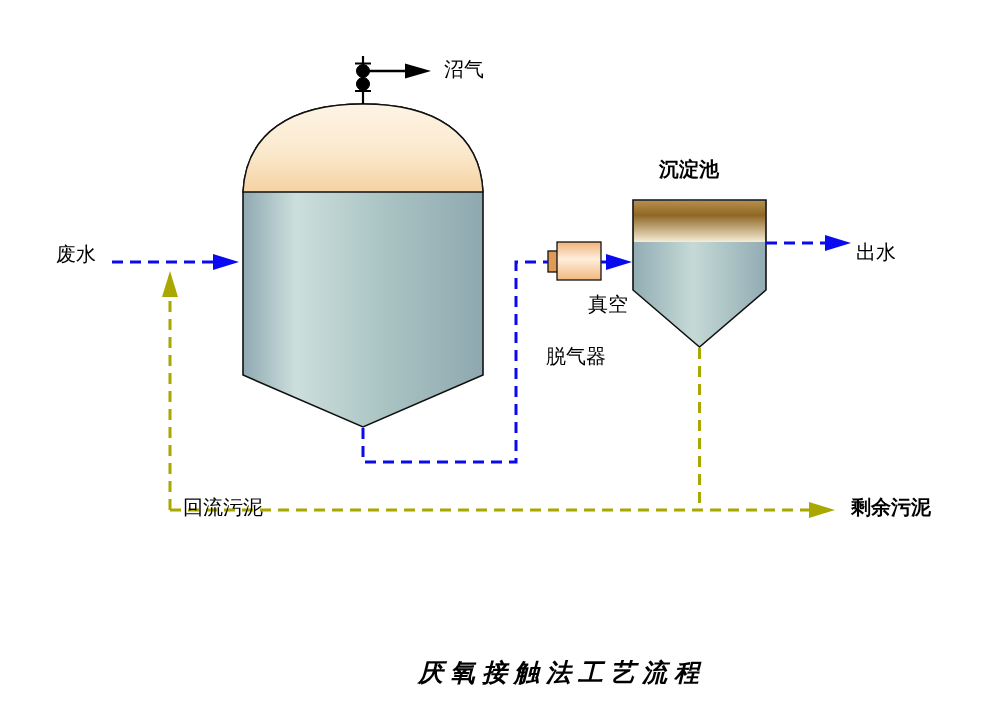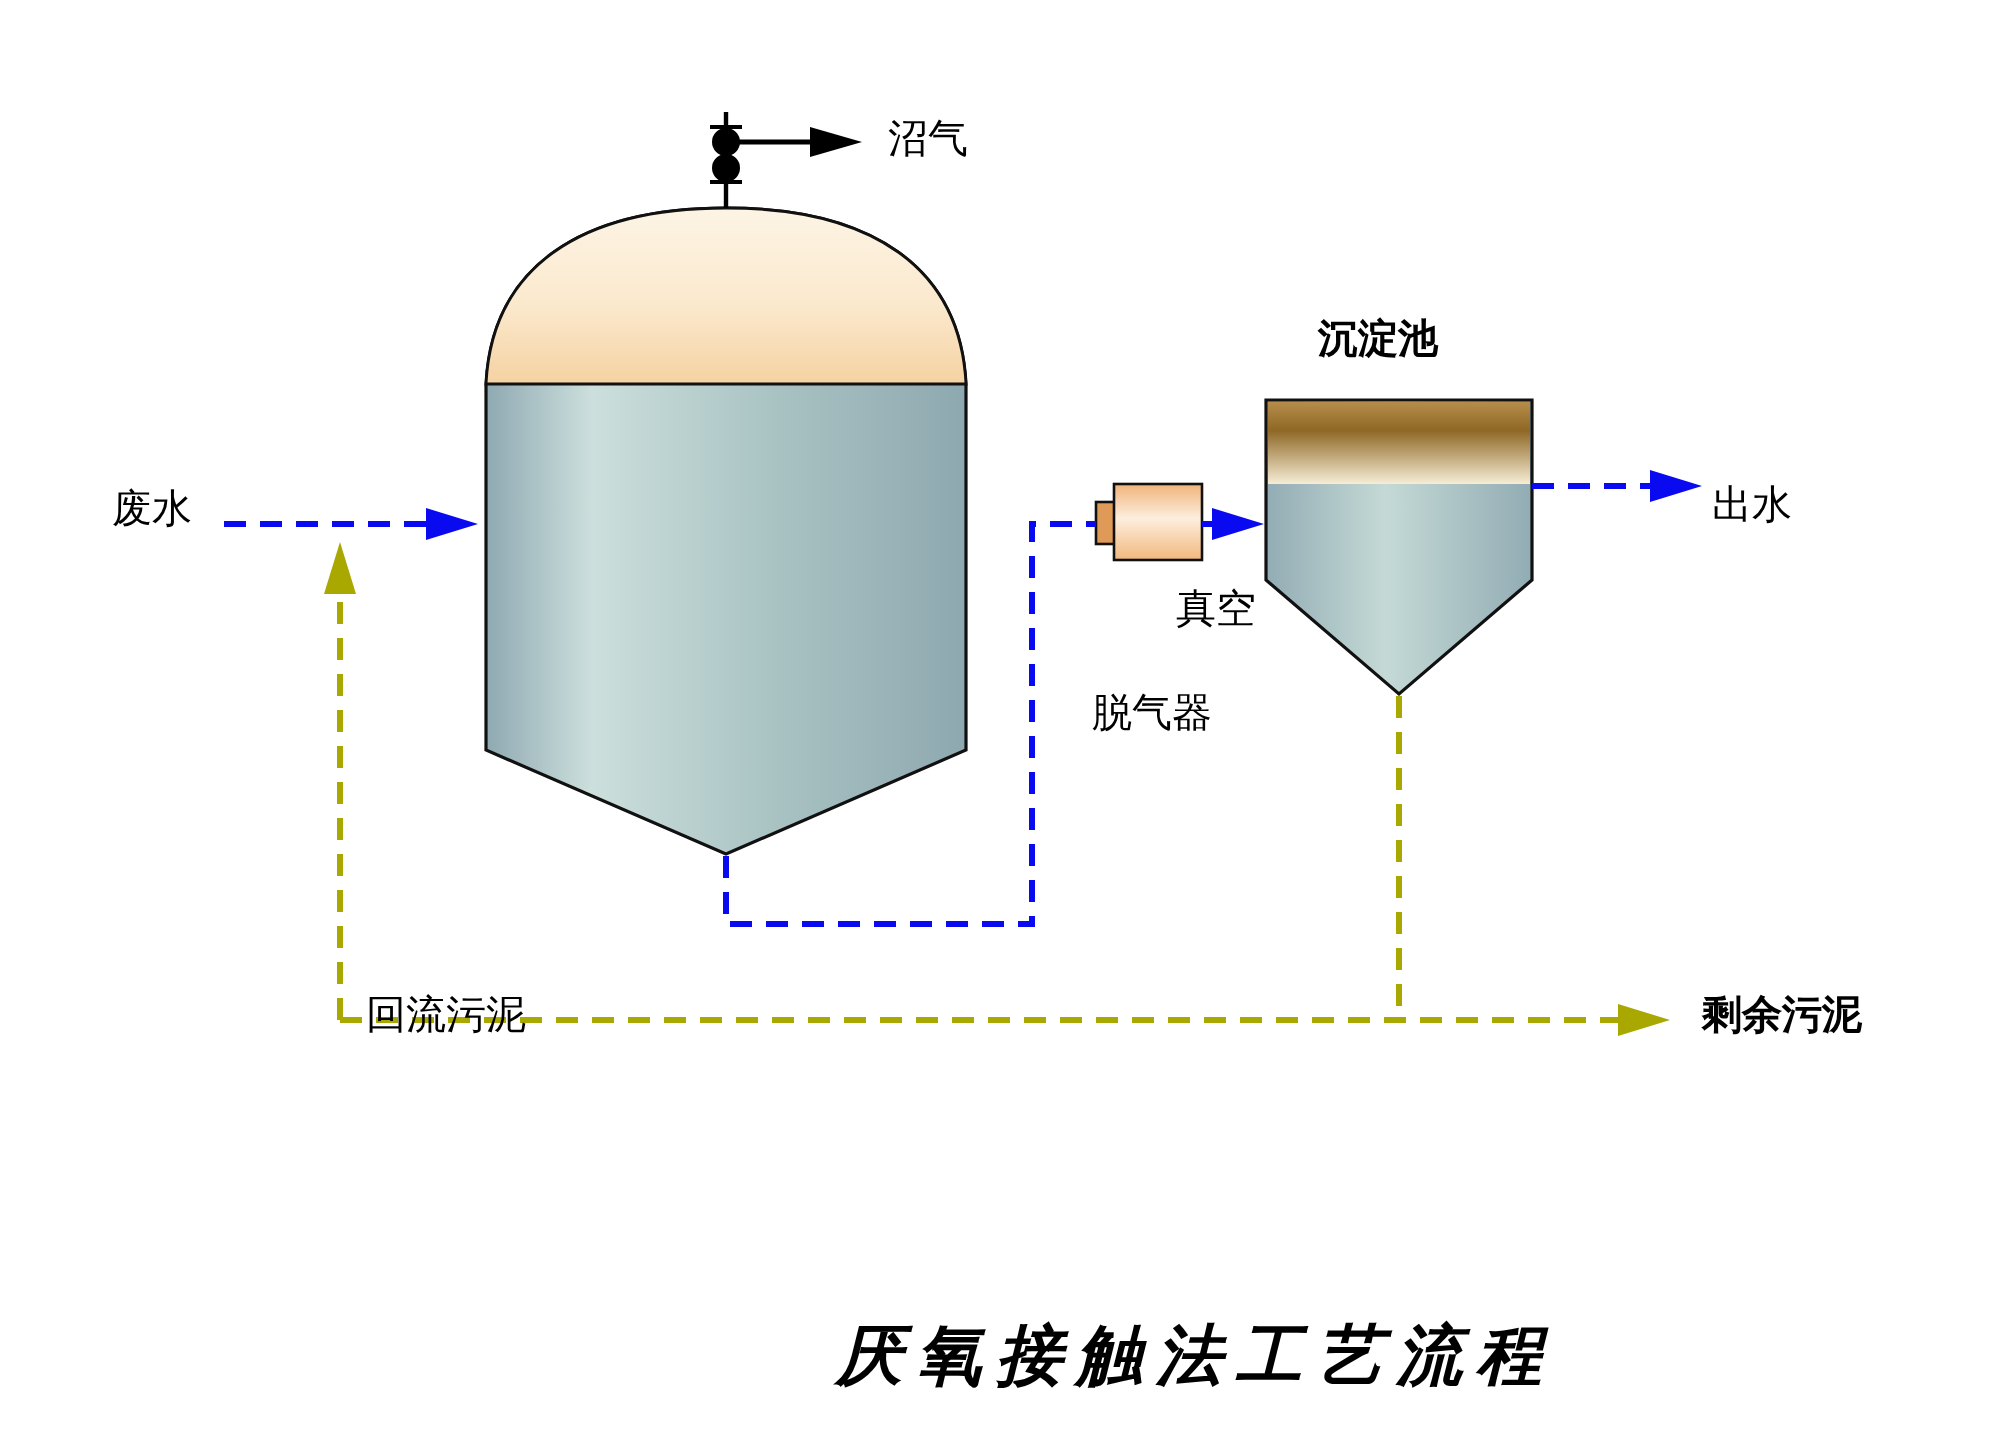--- a/index.html
+++ b/index.html
@@ -6,21 +6,21 @@
   html, body { background:#ffffff; }
   .stage {
     position:relative; width:995px; height:719px; background:#ffffff; overflow:hidden;
     font-family:"DejaVu Serif","Liberation Serif",serif; color:#000;
   }
   .stage svg { position:absolute; left:0; top:0; }
   .lbl {
     position:absolute; font-size:20px; line-height:1.18; white-space:nowrap; color:#000;
   }
   .title {
-    position:absolute; left:418px; top:656px; font-size:33px; font-weight:bold;
+    position:absolute; left:418px; top:656px; font-size:25px; font-weight:bold;
     font-style:italic; letter-spacing:7px; white-space:nowrap;
   }
 </style>
 </head>
 <body>
 
 <div class="stage">
 
   <svg width="995" height="719" viewBox="0 0 995 719">
     <defs>

